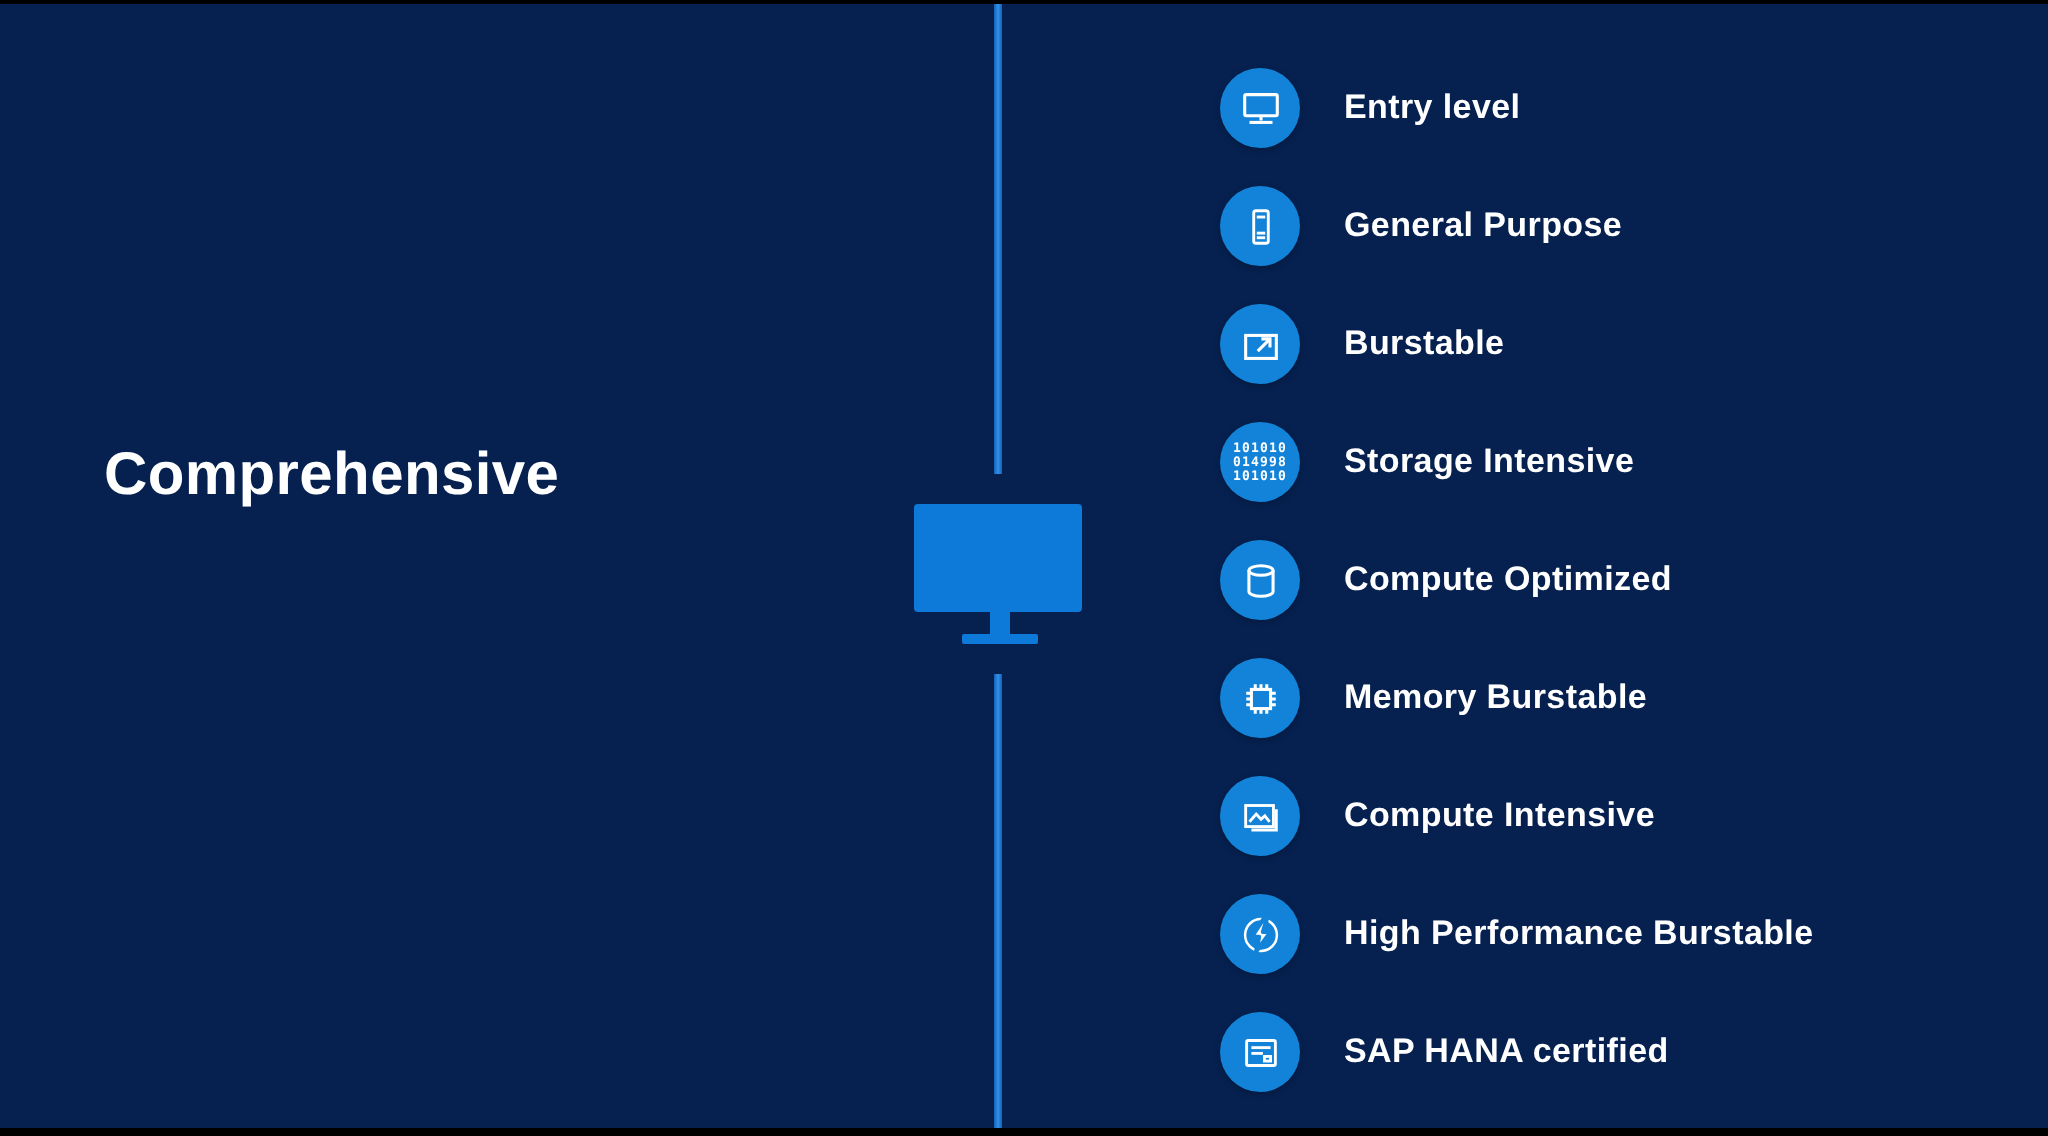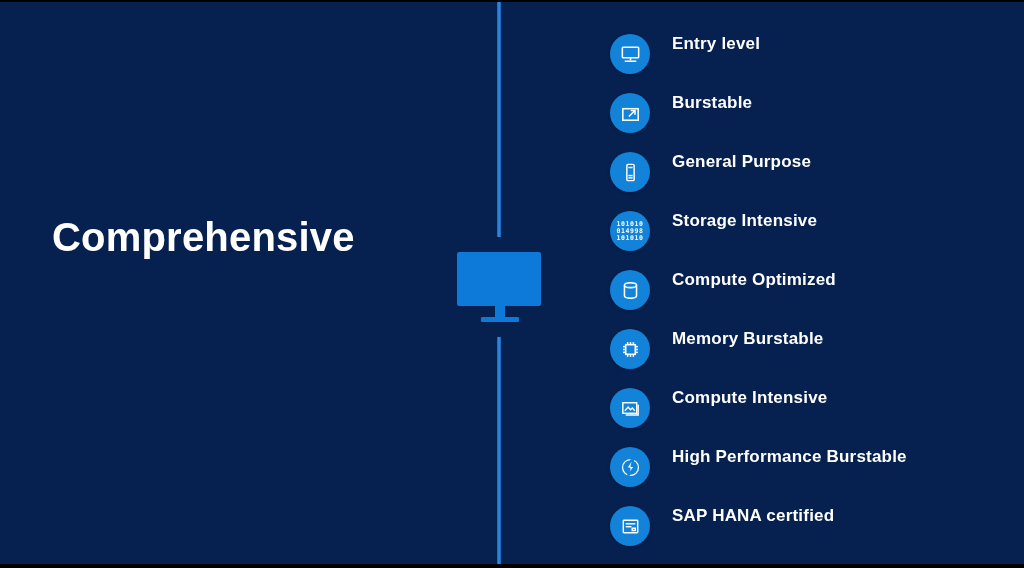--- a/index.html
+++ b/index.html
@@ -37,29 +37,29 @@
     background:var(--monitor);
   }
   .monitor-base{
     position:absolute;left:481px;top:317px;width:38px;height:5px;
     background:var(--monitor);border-radius:1px;
   }
 
   .title{
     position:absolute;left:52px;top:216px;
     color:var(--text);
-    font-size:40px;line-height:43px;font-weight:600;
+    font-size:30px;line-height:43px;font-weight:600;
     letter-spacing:0.2px;
   }
 
   .vm-list{
     position:absolute;left:610px;top:34px;
   }
   .vm-row{
-    display:flex;
+    display:flex;align-items:center;
     height:40px;margin-bottom:19px;
   }
   .vm-row:last-child{margin-bottom:0;}
   .icon-circle{
     width:40px;height:40px;border-radius:50%;
     background:var(--accent);
     display:flex;align-items:center;justify-content:center;
     flex:0 0 40px;
     box-shadow:0 1px 3px rgba(0,0,0,0.25);
   }
@@ -109,39 +109,39 @@
           <rect x="3.5" y="4.5" width="17" height="11" rx="0.8"></rect>
           <line x1="12" y1="15.5" x2="12" y2="18"></line>
           <line x1="6" y1="19" x2="18" y2="19"></line>
         </svg>
       </div>
       <div class="vm-label">Entry level</div>
     </div>
 
     <div class="vm-row">
       <div class="icon-circle">
-        <svg width="23" height="23" viewBox="0 0 24 24" fill="none" stroke="#ffffff" stroke-width="1.6">
-          <rect x="4" y="7" width="16" height="12"></rect>
-          <line x1="10.3" y1="15.2" x2="16.6" y2="8.9"></line>
-          <polyline points="12.2,8.8 16.7,8.8 16.7,13.3"></polyline>
-        </svg>
-      </div>
-      <div class="vm-label">Burstable</div>
-    </div>
-
-    <div class="vm-row">
-      <div class="icon-circle">
         <svg width="23" height="23" viewBox="0 0 24 24" fill="none" stroke="#ffffff" stroke-width="1.5">
           <rect x="8.2" y="3.5" width="7.6" height="17" rx="1.2"></rect>
           <line x1="9.8" y1="6.8" x2="14.2" y2="6.8"></line>
           <line x1="9.8" y1="15.2" x2="14.2" y2="15.2"></line>
           <line x1="9.8" y1="17.6" x2="14.2" y2="17.6"></line>
         </svg>
       </div>
       <div class="vm-label">General Purpose</div>
+    </div>
+
+    <div class="vm-row">
+      <div class="icon-circle">
+        <svg width="23" height="23" viewBox="0 0 24 24" fill="none" stroke="#ffffff" stroke-width="1.6">
+          <rect x="4" y="7" width="16" height="12"></rect>
+          <line x1="10.3" y1="15.2" x2="16.6" y2="8.9"></line>
+          <polyline points="12.2,8.8 16.7,8.8 16.7,13.3"></polyline>
+        </svg>
+      </div>
+      <div class="vm-label">Burstable</div>
     </div>
 
     <div class="vm-row">
       <div class="icon-circle">
         <div class="binary">
           <div>101010</div>
           <div>014998</div>
           <div>101010</div>
         </div>
       </div>

